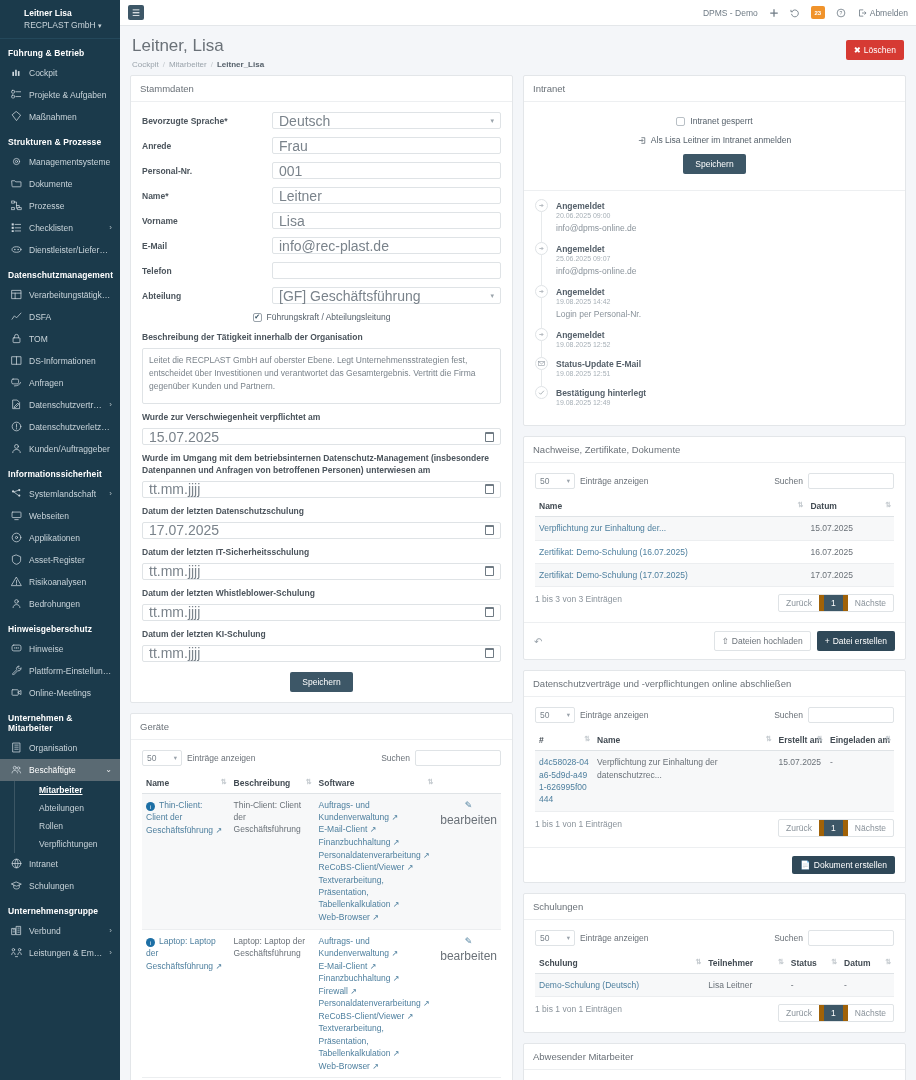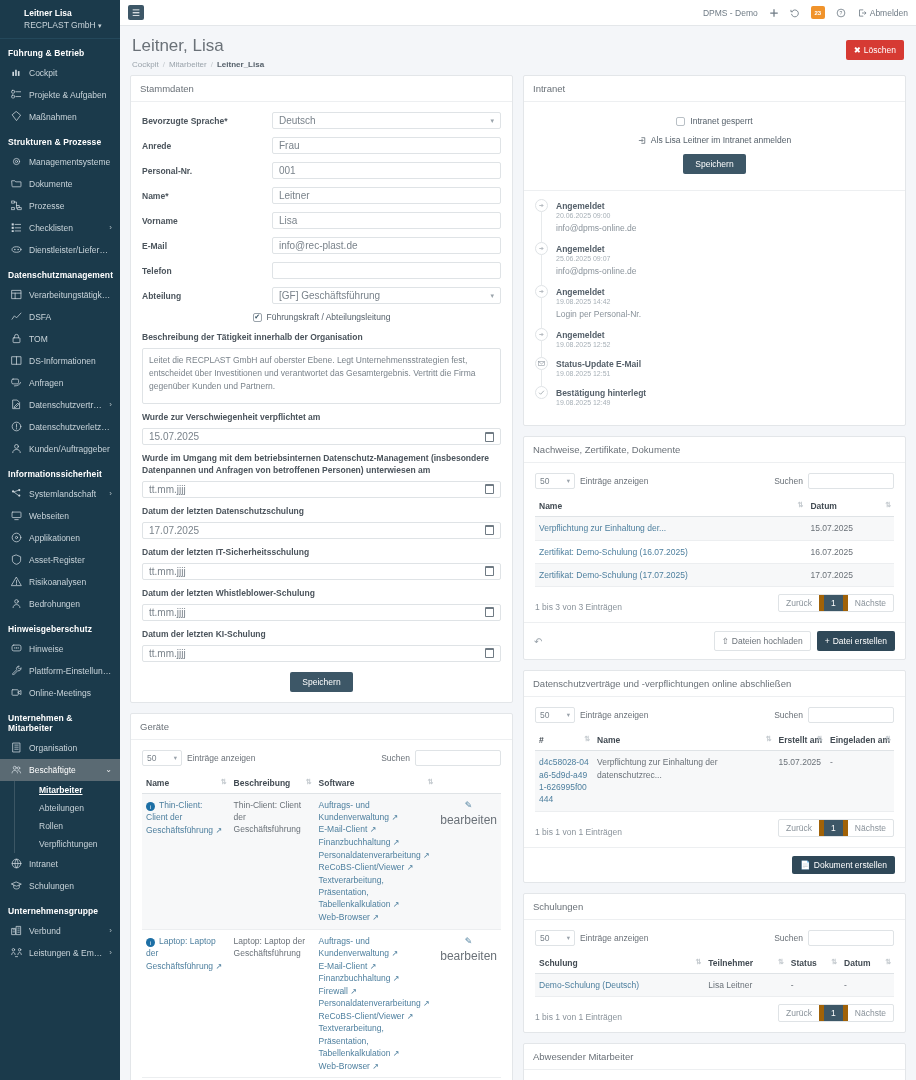--- a/index.html
+++ b/index.html
@@ -89,21 +89,21 @@
   .card { background: #fff; border: 1px solid #e3e6e9; border-radius: 2px; margin-bottom: 10px; }
   .card-h { padding: 7px 9px; font-size: 9.5px; color: #6a7178; border-bottom: 1px solid #edeff1; }
   .card-b { padding: 10px 11px; }
   .card-f { padding: 8px 10px; border-top: 1px solid #edeff1; display: flex; align-items: center; }
 
   
   .frow { display: flex; align-items: center; margin-bottom: 8px; }
   .frow label { flex: 0 0 130px; font-size: 8.5px; font-weight: bold; color: #4b545c; }
   .ctl {
     flex: 1 1 auto; border: 1px solid #dfe3e6; border-radius: 2px; height: 17px;
-    font-size: 10px; color: #7a838b; padding: 0 6px; display: flex; align-items: center;
+    font-size: 14px; color: #7a838b; padding: 0 6px; display: flex; align-items: center;
     background: #fff; position: relative;
   }
   .ctl.sel::after {
     content: "\25BE"; position: absolute; right: 6px; top: 50%; transform: translateY(-50%);
     font-size: 7px; color: #9aa3ab;
   }
   .ctl.date::after {
     content: ""; position: absolute; right: 6px; top: 50%; transform: translateY(-50%);
     width: 7px; height: 7px; border: 1px solid #707b84; border-top-width: 2px; border-radius: 1px;
   }
@@ -135,21 +135,21 @@
   .dt-search .inp { border: 1px solid #dfe3e6; border-radius: 2px; height: 16px; width: 86px; background:#fff; }
   table.dt { width: 100%; border-collapse: collapse; font-size: 8.5px; }
   table.dt th {
     text-align: left; font-size: 8.5px; color: #424b53; border-bottom: 1px solid #dfe3e6;
     padding: 5px 4px; font-weight: bold; position: relative; white-space: nowrap;
   }
   table.dt th .sortico { position: absolute; right: 4px; top: 5px; color: #c3c9ce; font-size: 7px; letter-spacing:-1px;}
   table.dt td { padding: 5px 4px; border-bottom: 1px solid #eceef0; color: #6a7178; vertical-align: top; line-height: 1.45; }
   table.dt tr.odd td { background: #f7f8f9; }
   table.dt a.lnk { color: #4d7f9e; text-decoration: none; cursor: pointer; }
-  .dt-bot { display: flex; align-items: flex-end; margin-top: 7px; font-size: 8.5px; color: #8a939b; gap: 27px; }
+  .dt-bot { display: flex; align-items: flex-start; margin-top: 7px; font-size: 8.5px; color: #8a939b; gap: 27px; }
   .pager { margin-left: auto; display: flex; border: 1px solid #dfe3e6; border-radius: 2px; overflow: hidden; }
   .pager div { padding: 3px 7px; font-size: 8.5px; color: #8a939b; cursor: pointer; border-right: 5px solid #a16207;}
   .pager div:last-child { border-right: none; }
   .pager div.on { background: #3d5767; color: #fff; }
 
   .btn-grey {
     border: 1px solid #dfe3e6; background: #fff; color: #6a7178; border-radius: 2px;
     font-size: 8.5px; padding: 4px 7px; cursor: pointer; display:flex; align-items:center; gap:3px;
   }
   .btn-dark {

